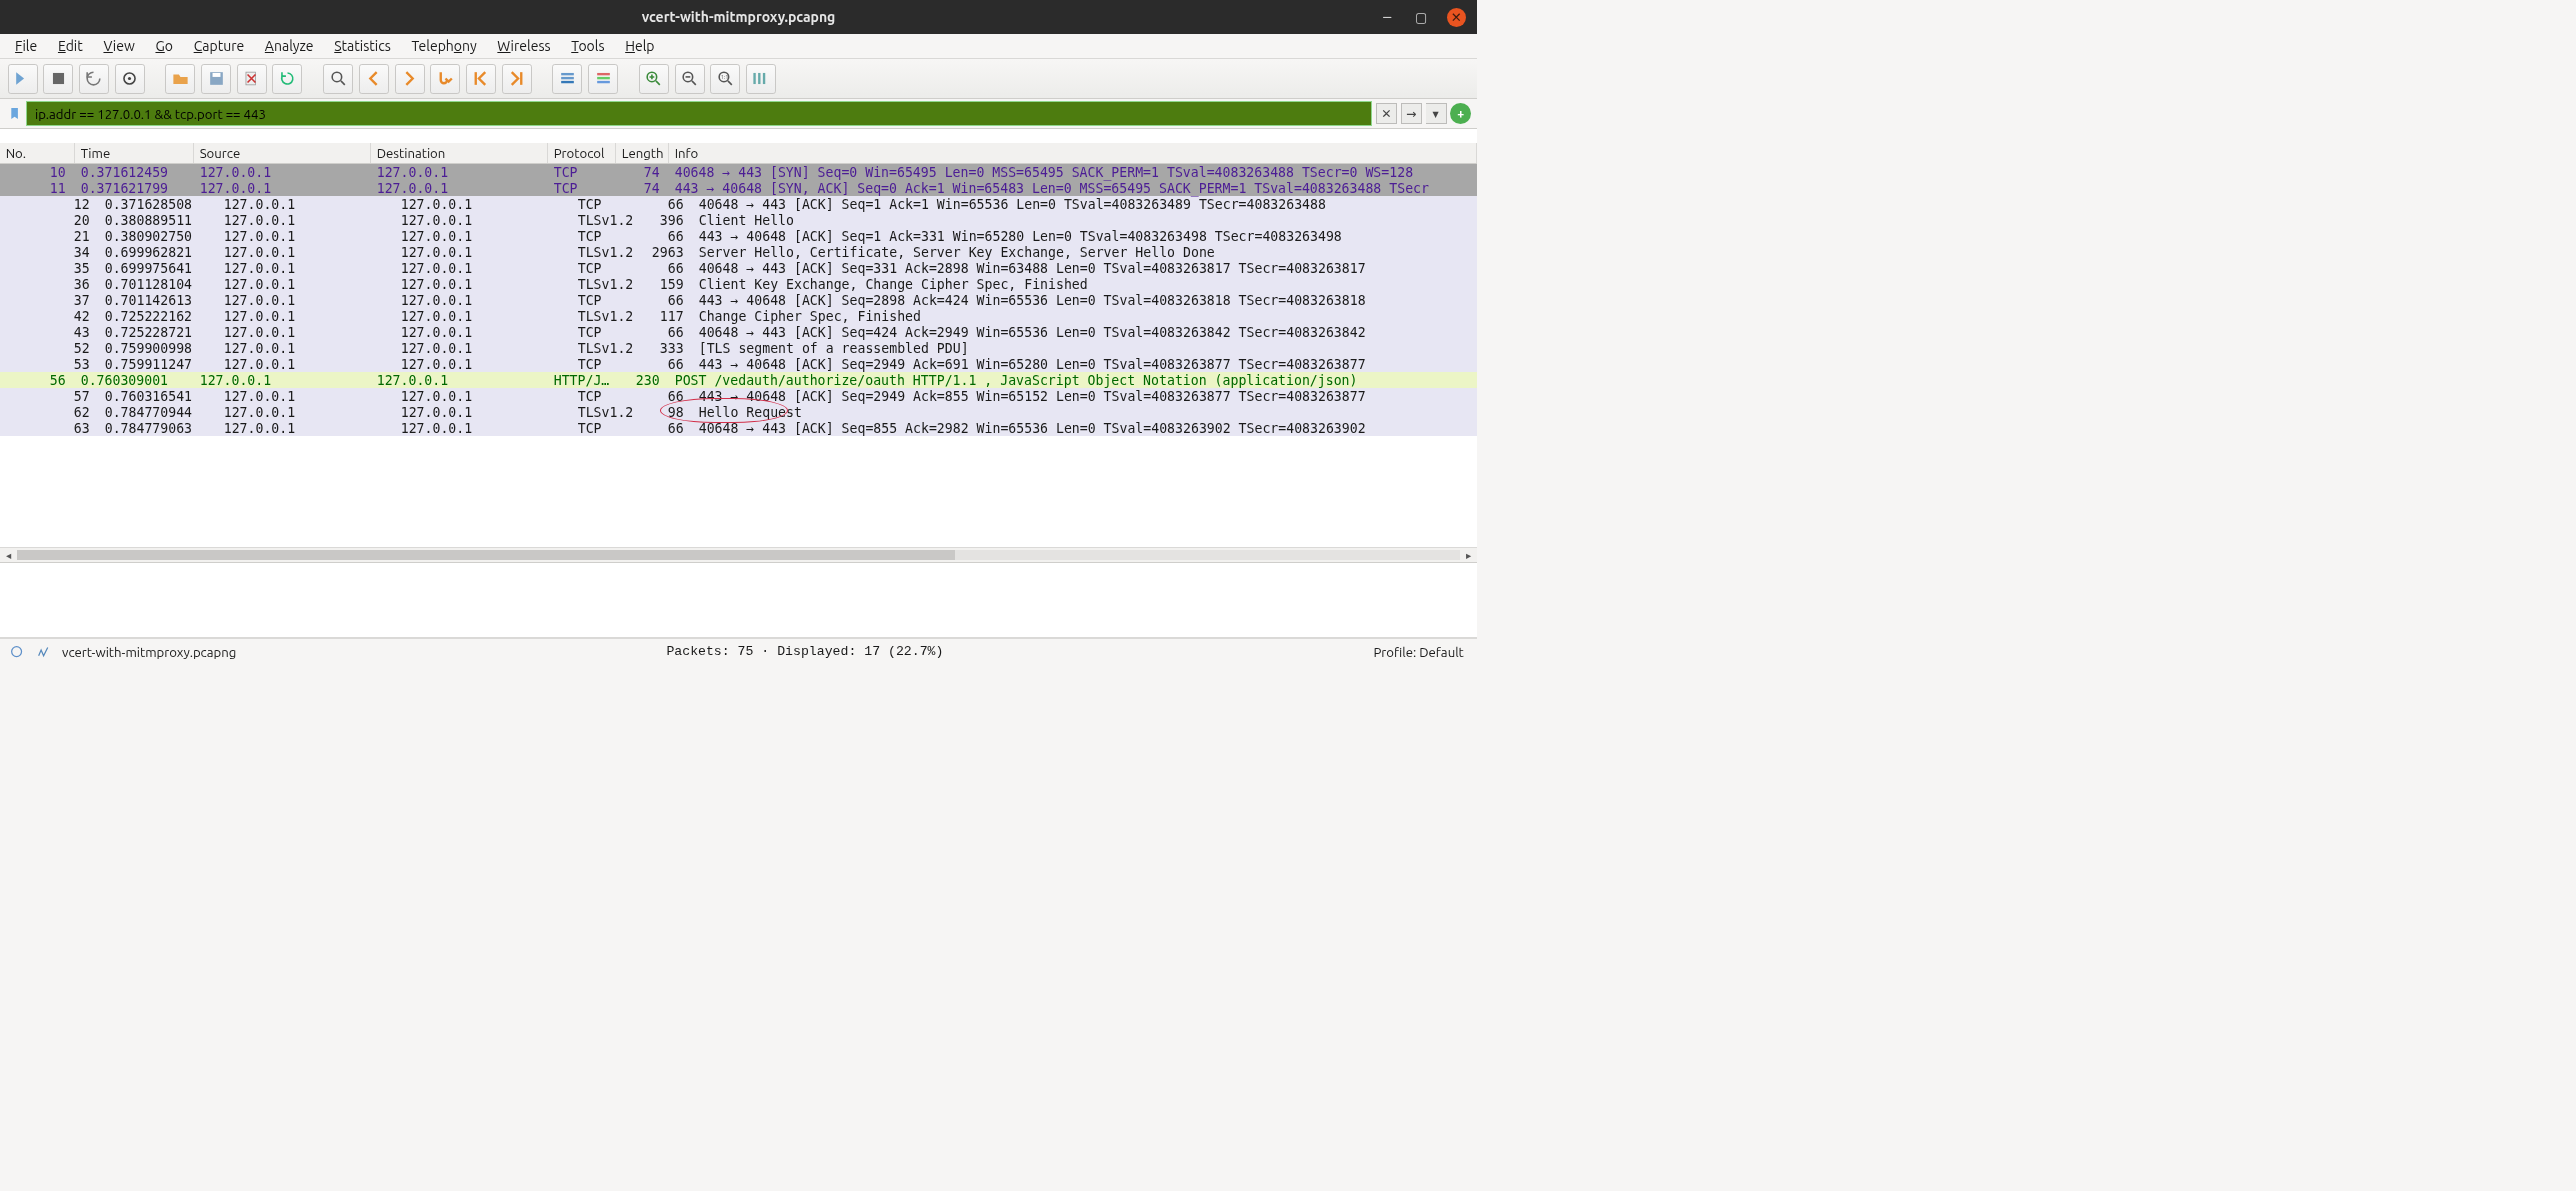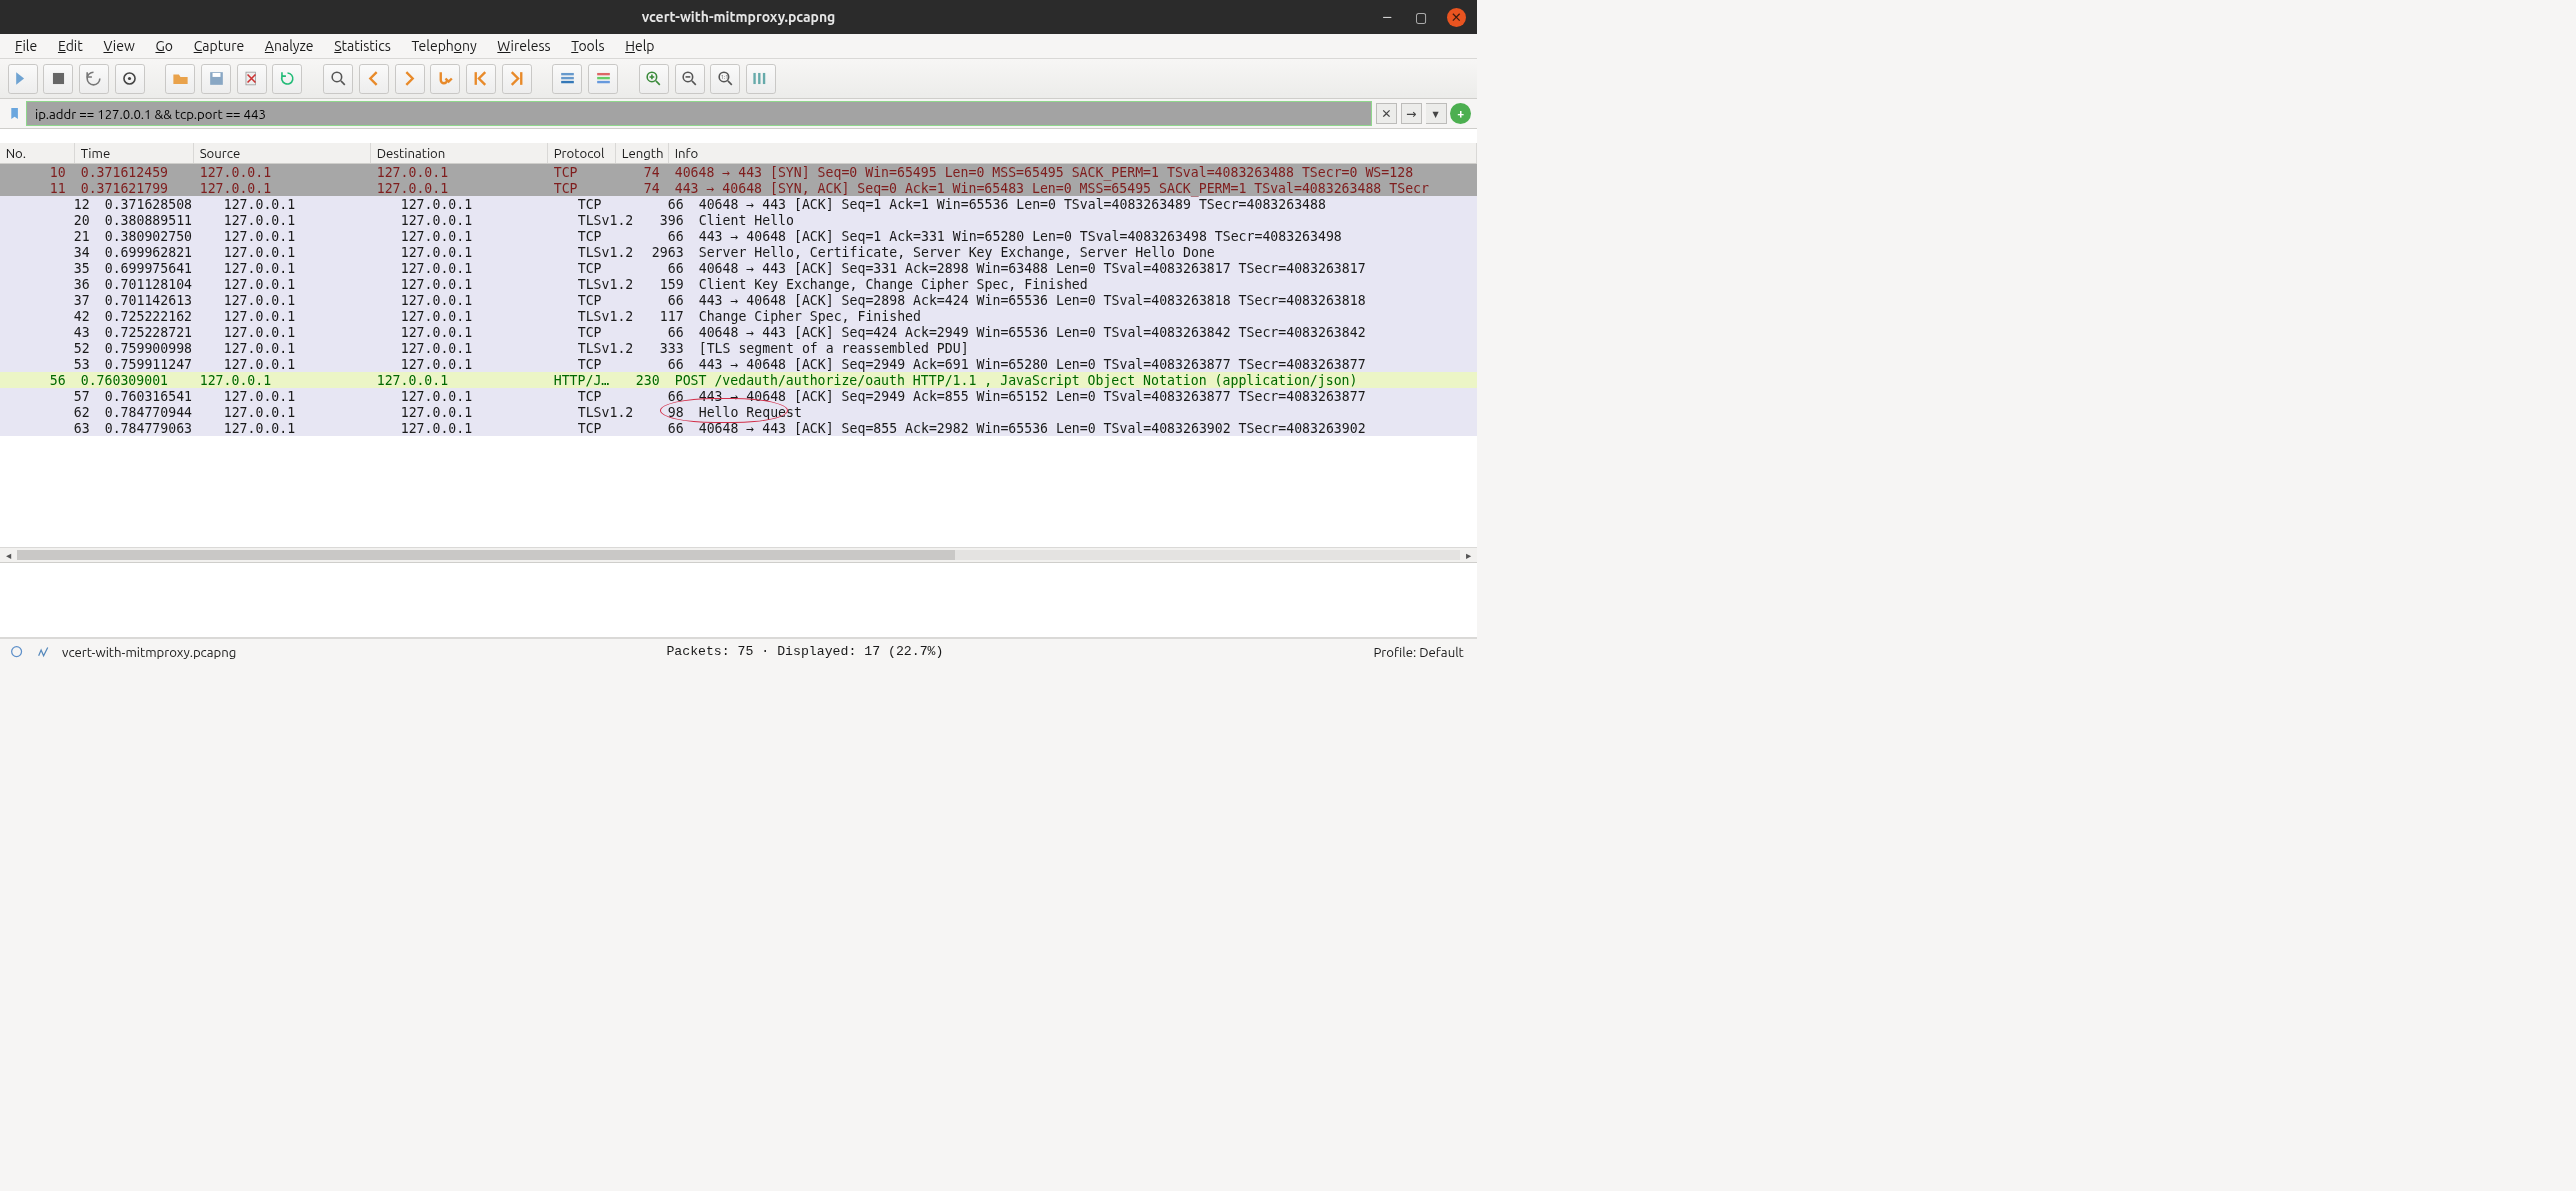--- a/index.html
+++ b/index.html
@@ -93,21 +93,21 @@
     border-bottom: 0.9px solid #cfcecb;
     height: 30px;
   }
   .bookmark-flag {
     width:17px;height:21px;
     display:flex;align-items:center;justify-content:center;
     color:#5d8fc9;
   }
   .filter-input {
     flex:1;
-    background:#a3a3a3;
+    background:#4d7c0f;
     border:0.9px solid #8fd78c;
     padding: 2.8px 7.5px;
     font-family: inherit;
     font-size: 13.2px;
     height: 24.5px;
     outline: none;
   }
   .filter-clear, .filter-apply, .filter-drop, .filter-add {
     width:21px;height:21px;
     display:flex;align-items:center;justify-content:center;
@@ -159,21 +159,21 @@
     overflow-x: auto;
     flex:1;
     position:relative;
   }
   .tr {
     display:flex;
     height: 16px;
     align-items:center;
     min-width: 100%;
   }
-  .tr.sel-dark { background:#a7a7a7; color:#7f1d1d; }
+  .tr.sel-dark { background:#a7a7a7; color:#4c1d95; }
   .tr.even { background:#e7e6f3;padding-left:24px; }
   .tr.http { background:#ecf5c6; color:#006800;}
   .tbody .td { overflow:visible;}
   .hscroll {
     height: 15px;
     background:#f2f1ef;
     border-top:0.9px solid #dad9d7;
     display:flex;
     align-items:center;
     justify-content:space-between;

